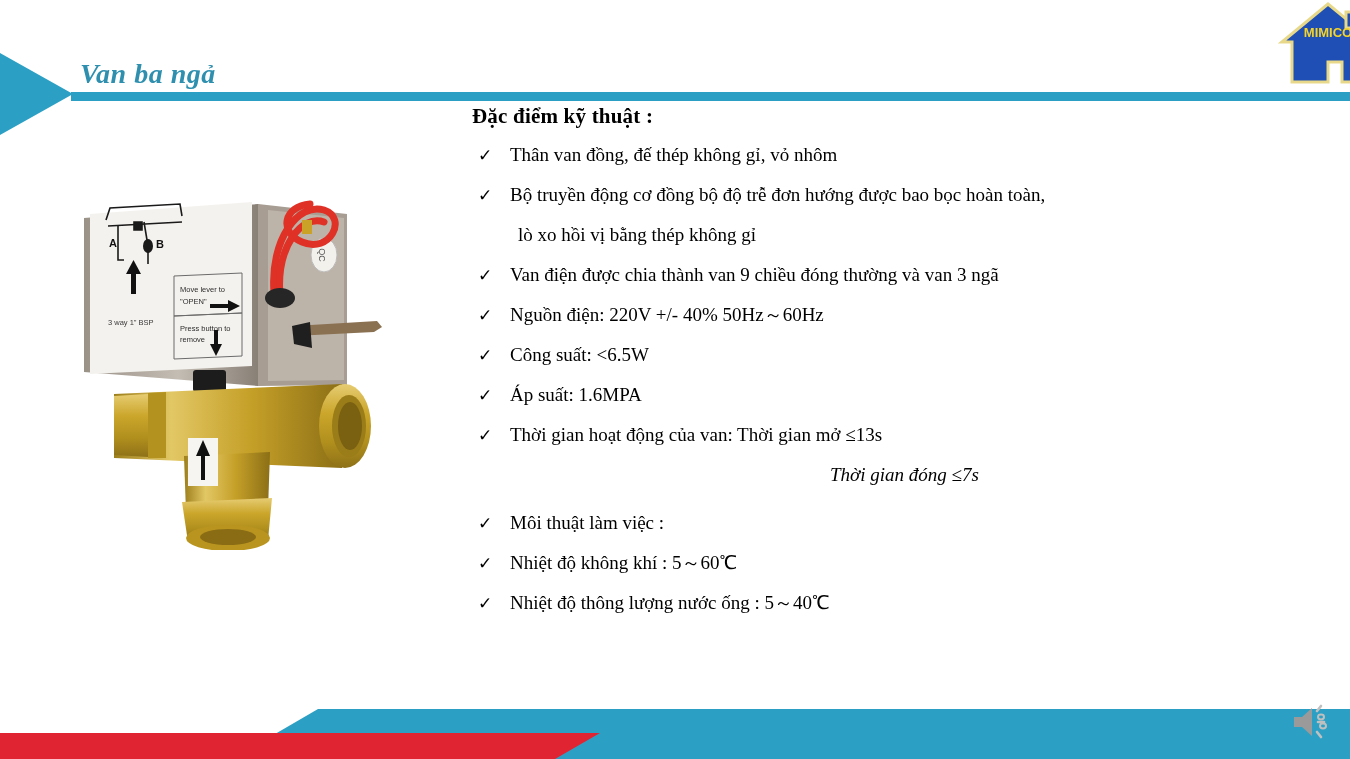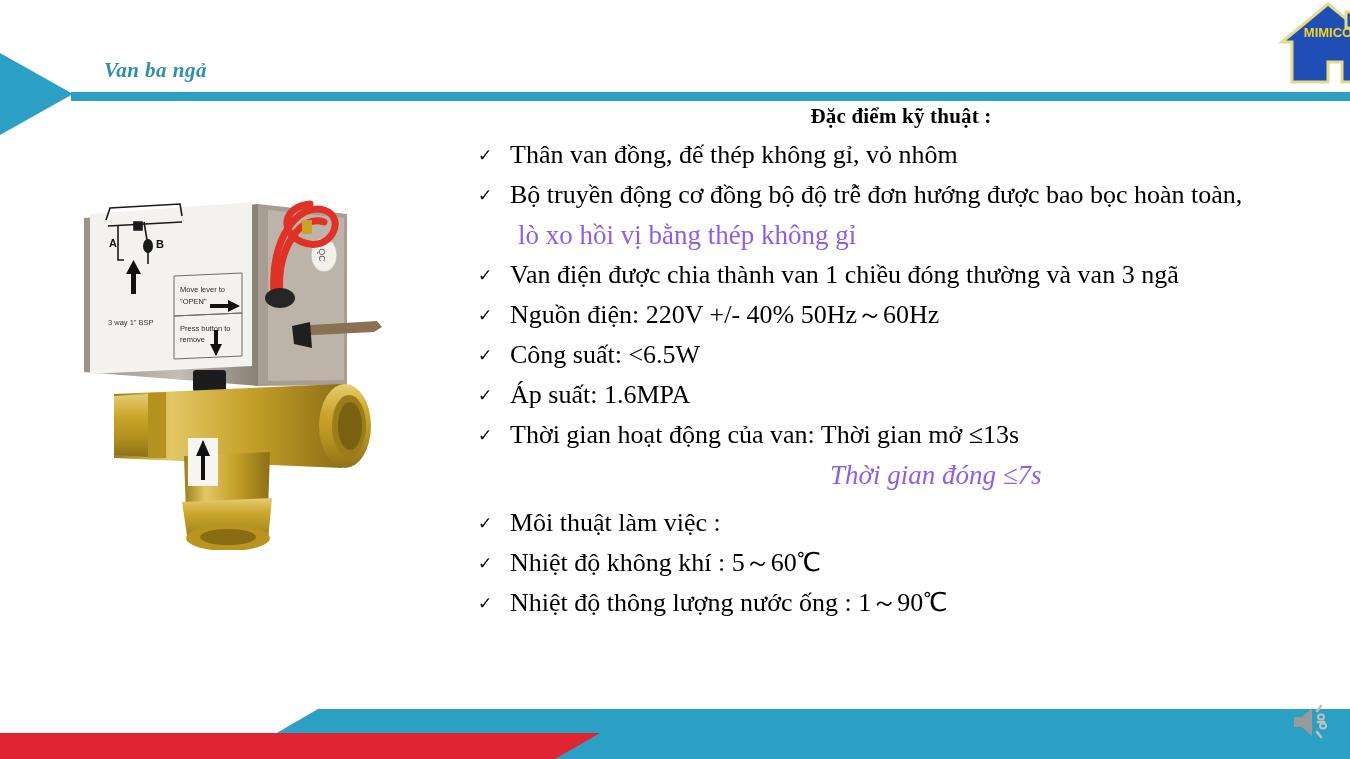--- a/index.html
+++ b/index.html
@@ -23,64 +23,62 @@
   }
   #header-rule{
     position:absolute;left:71px;top:92px;
     width:1279px;height:9px;
     background:#2CA0C4;
   }
   #slide-title{
     position:absolute;left:80px;top:58px;
     font-family:"Liberation Serif", serif;
     font-style:italic;font-weight:bold;
-    font-size:21px;letter-spacing:.5px;
+    font-size:28px;letter-spacing:.5px;
     color:#2E8FAE;
     white-space:nowrap;
-    margin-left:24px;
   }
 
   
   #brand-logo{position:absolute;left:1278px;top:0px;width:100px;height:86px;}
   #brand-logo svg{display:block;}
 
   
   #product-figure{
     position:absolute;left:62px;top:180px;width:340px;height:370px;
   }
   #product-figure svg{display:block;}
 
   
   #spec-panel{
     position:absolute;left:470px;top:104px;width:860px;
   }
   #spec-heading{
     font-size:21px;font-weight:bold;color:#000;
     margin:0 0 9px 2px;letter-spacing:.2px;
     white-space:nowrap;
-    text-align:center;
   }
   .spec-item{
     display:flex;align-items:flex-start;
     margin-bottom:6px;
   }
   .spec-check{
     flex:0 0 40px;
     font-family:"DejaVu Sans", sans-serif;
     font-size:17px;line-height:34px;color:#000;
     padding-left:8px;
     box-sizing:border-box;
   }
   .spec-text{
     flex:1;
-    font-size:26px;line-height:34px;color:#000;
+    font-size:19px;line-height:34px;color:#000;
   }
   .spec-cont{
     margin:0 0 6px 48px;
-    font-size:27px;line-height:34px;color:#8b5cf6;
+    font-size:19px;line-height:34px;color:#000000;
   }
   .spec-cont.indent-right{margin-left:360px;font-style:italic;}
   .gap-top{margin-top:14px;}
 
   
   #bottom-banner{position:absolute;left:0;top:699px;width:1350px;height:60px;}
   #banner-teal{
     position:absolute;left:0;top:0;width:1350px;height:60px;
     background:#2CA0C4;
     clip-path:polygon(318px 10px, 1350px 10px, 1350px 60px, 232px 60px);
@@ -226,21 +224,21 @@
   </div>
 
   <div class="spec-item">
     <span class="spec-check">✓</span>
     <span class="spec-text">Bộ truyền động cơ đồng bộ độ trễ đơn hướng được bao bọc hoàn toàn,</span>
   </div>
   <div class="spec-cont">lò xo hồi vị  bằng thép không gỉ</div>
 
   <div class="spec-item">
     <span class="spec-check">✓</span>
-    <span class="spec-text">Van điện được chia thành van 1 chiều đóng thường và van 3 ngã</span>
+    <span class="spec-text">Van điện được chia thành van 9 chiều đóng thường và van 3 ngã</span>
   </div>
 
   <div class="spec-item">
     <span class="spec-check">✓</span>
     <span class="spec-text">Nguồn điện: 220V +/- 40% 50Hz～60Hz</span>
   </div>
 
   <div class="spec-item">
     <span class="spec-check">✓</span>
     <span class="spec-text">Công suất: &lt;6.5W</span>
@@ -262,21 +260,21 @@
     <span class="spec-text">Môi thuật làm việc :</span>
   </div>
 
   <div class="spec-item">
     <span class="spec-check">✓</span>
     <span class="spec-text">Nhiệt độ không khí : 5～60℃</span>
   </div>
 
   <div class="spec-item">
     <span class="spec-check">✓</span>
-    <span class="spec-text">Nhiệt độ thông lượng nước ống : 1～90℃</span>
+    <span class="spec-text">Nhiệt độ thông lượng nước ống : 5～40℃</span>
   </div>
 
 </div>
 
 <div id="bottom-banner">
   <div id="banner-teal"></div>
   <div id="banner-red"></div>
 </div>
 
 <div id="audio-icon">

